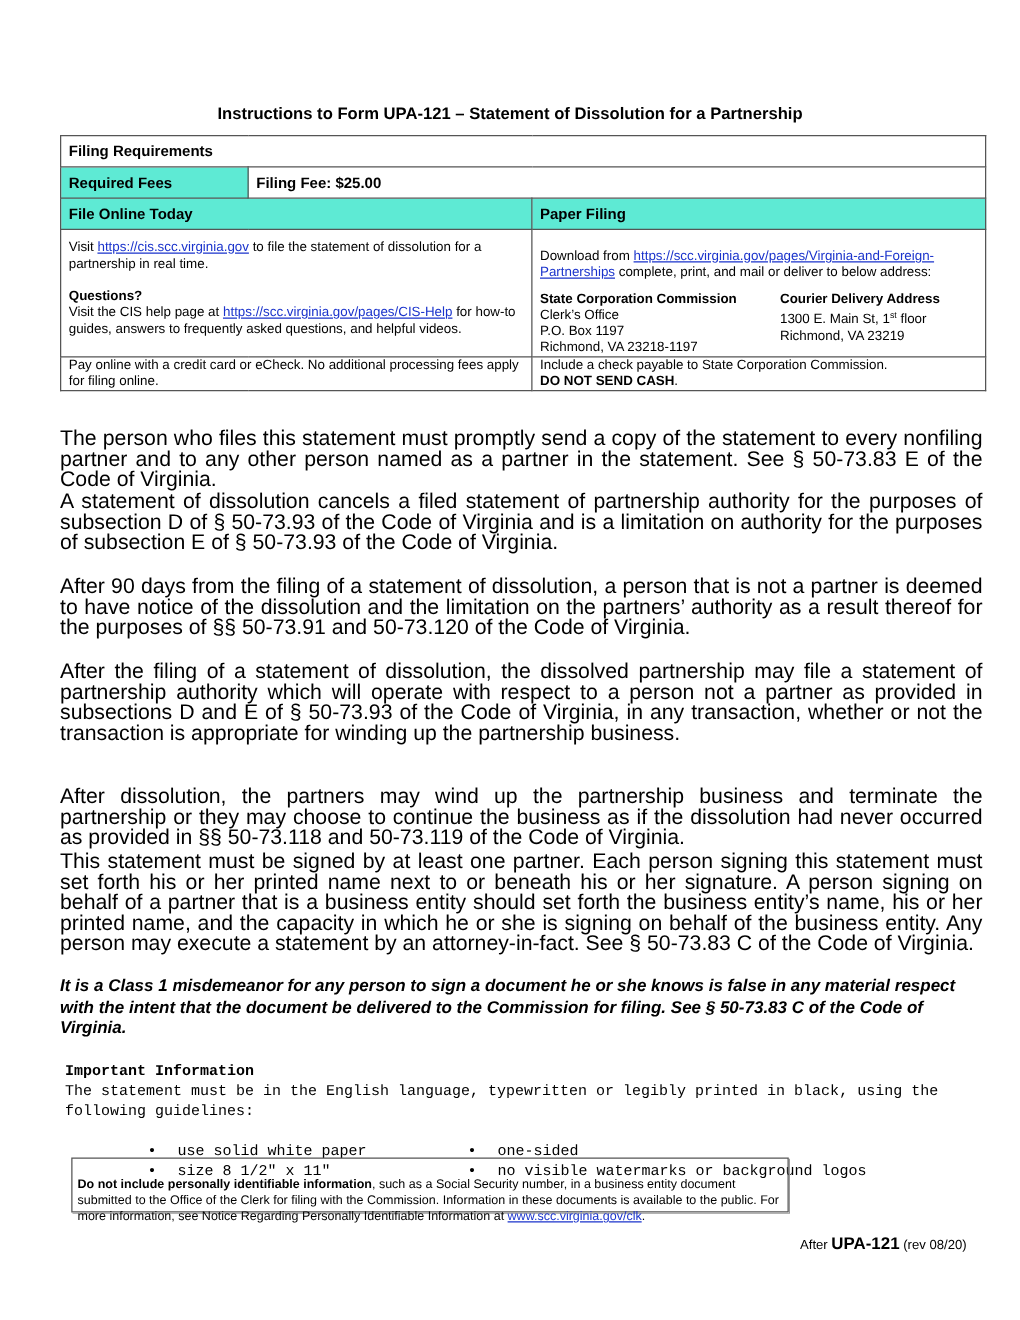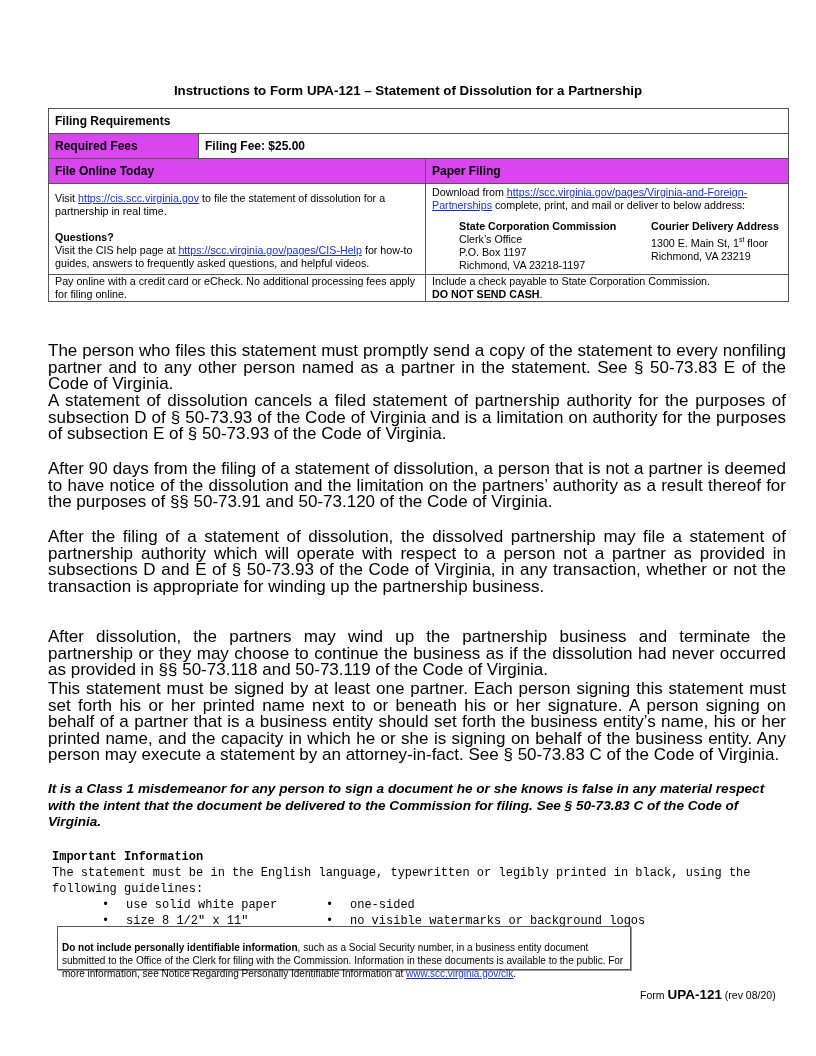--- a/index.html
+++ b/index.html
@@ -11,39 +11,39 @@
   .title {
     position: absolute; left: 0; width: 816px; top: 83px;
     text-align: center; font-weight: bold; font-size: 13.3px;
   }
   .req-table {
     position: absolute; left: 48px; top: 108px; width: 740px;
     border-collapse: collapse; table-layout: fixed;
   }
   .req-table td { border: 1px solid #555; padding: 0 6px; vertical-align: top; }
   .req-table .hdr { font-weight: bold; font-size: 12px; height: 24px; vertical-align: middle; }
-  .req-table .gray { background: #d946ef; }
+  .req-table .gray { background: #5eead4; }
   .req-table .small { font-size: 10.7px; line-height: 13px; }
-  .addr-grid { display: flex; margin-top: 8px; margin-left: 27px; }
+  .addr-grid { display: flex; margin-top: 8px; }
   .addr-col1 { width: 192px; }
   .addr-col b { font-weight: bold; }
   .para {
     position: absolute; left: 48px; width: 738px;
     font-size: 17px; line-height: 16.6px; text-align: justify;
   }
   .warn {
     position: absolute; left: 48px; width: 738px; top: 781px;
     font-size: 13.6px; line-height: 16.6px; font-weight: bold; font-style: italic;
   }
   .important {
     position: absolute; left: 52px; top: 849px; width: 740px; font-size: 12px; line-height: 16px; font-family: Liberation Mono, monospace;
   }
   .important .head { font-weight: bold; }
   .bullets { display: flex; margin-left: 50px; }
-  .bullets ul { list-style: none; margin: 0; padding: 0; }
+  .bullets ul { list-style: none; margin: 16px; padding: 0; }
   .bullets li { position: relative; padding-left: 24px; }
   .bullets li::before { content: "\2022"; position: absolute; left: 0; }
   .bullets .col1 { width: 224px; }
   .pii {
     position: absolute; left: 57px; top: 926px; width: 574px; height: 44px;
     border: 1px solid #555; box-shadow: 1px 1px 0 #999;
     font-size: 10px; line-height: 13px; text-align: left; padding: 14px 4px 0 4px; box-sizing: border-box;
   }
   .pii b { font-weight: bold; }
   .footer {
@@ -73,21 +73,21 @@
   <tr>
     <td colspan="2" class="hdr gray">File Online Today</td>
     <td class="hdr gray">Paper Filing</td>
   </tr>
   <tr>
     <td colspan="2" class="small" style="padding-top:8px;padding-bottom:4px;">
       <div><span>Visit </span><a>https://cis.scc.virginia.gov</a><span> to file the statement of dissolution for a partnership in real time.</span></div>
       <div style="margin-top:13px;font-weight:bold;">Questions?</div>
       <div><span>Visit the CIS help page at </span><a>https://scc.virginia.gov/pages/CIS-Help</a><span> for how-to guides, answers to frequently asked questions, and helpful videos.</span></div>
     </td>
-    <td class="small" style="padding-top:2px;">
+    <td class="small" style="padding-top:15px;">
       <div><span>Download from </span><a>https://scc.virginia.gov/pages/Virginia-and-Foreign-Partnerships</a><span> complete, print, and mail or deliver to below address:</span></div>
       <div class="addr-grid">
         <div class="addr-col addr-col1">
           <b>State Corporation Commission</b><br>
           <span>Clerk’s Office</span><br>
           <span>P.O. Box 1197</span><br>
           <span>Richmond, VA 23218-1197</span>
         </div>
         <div class="addr-col">
           <b>Courier Delivery Address</b><br>
@@ -129,14 +129,14 @@
       <li>no visible watermarks or background logos</li>
     </ul>
   </div>
 </div>
 
 <div class="pii">
   <b>Do not include personally identifiable information</b><span>, such as a Social Security number, in a business entity document submitted to the Office of the Clerk for filing with the Commission. Information in these documents is available to the public. For more information, see Notice Regarding Personally Identifiable Information at </span><a>www.scc.virginia.gov/clk</a><span>.</span>
 </div>
 
 <div class="footer">
-  <span>Form </span><span class="code">UPA-121</span><span> (rev 08/20)</span>
+  <span>After </span><span class="code">UPA-121</span><span> (rev 08/20)</span>
 </div>
 
 </body></html>

